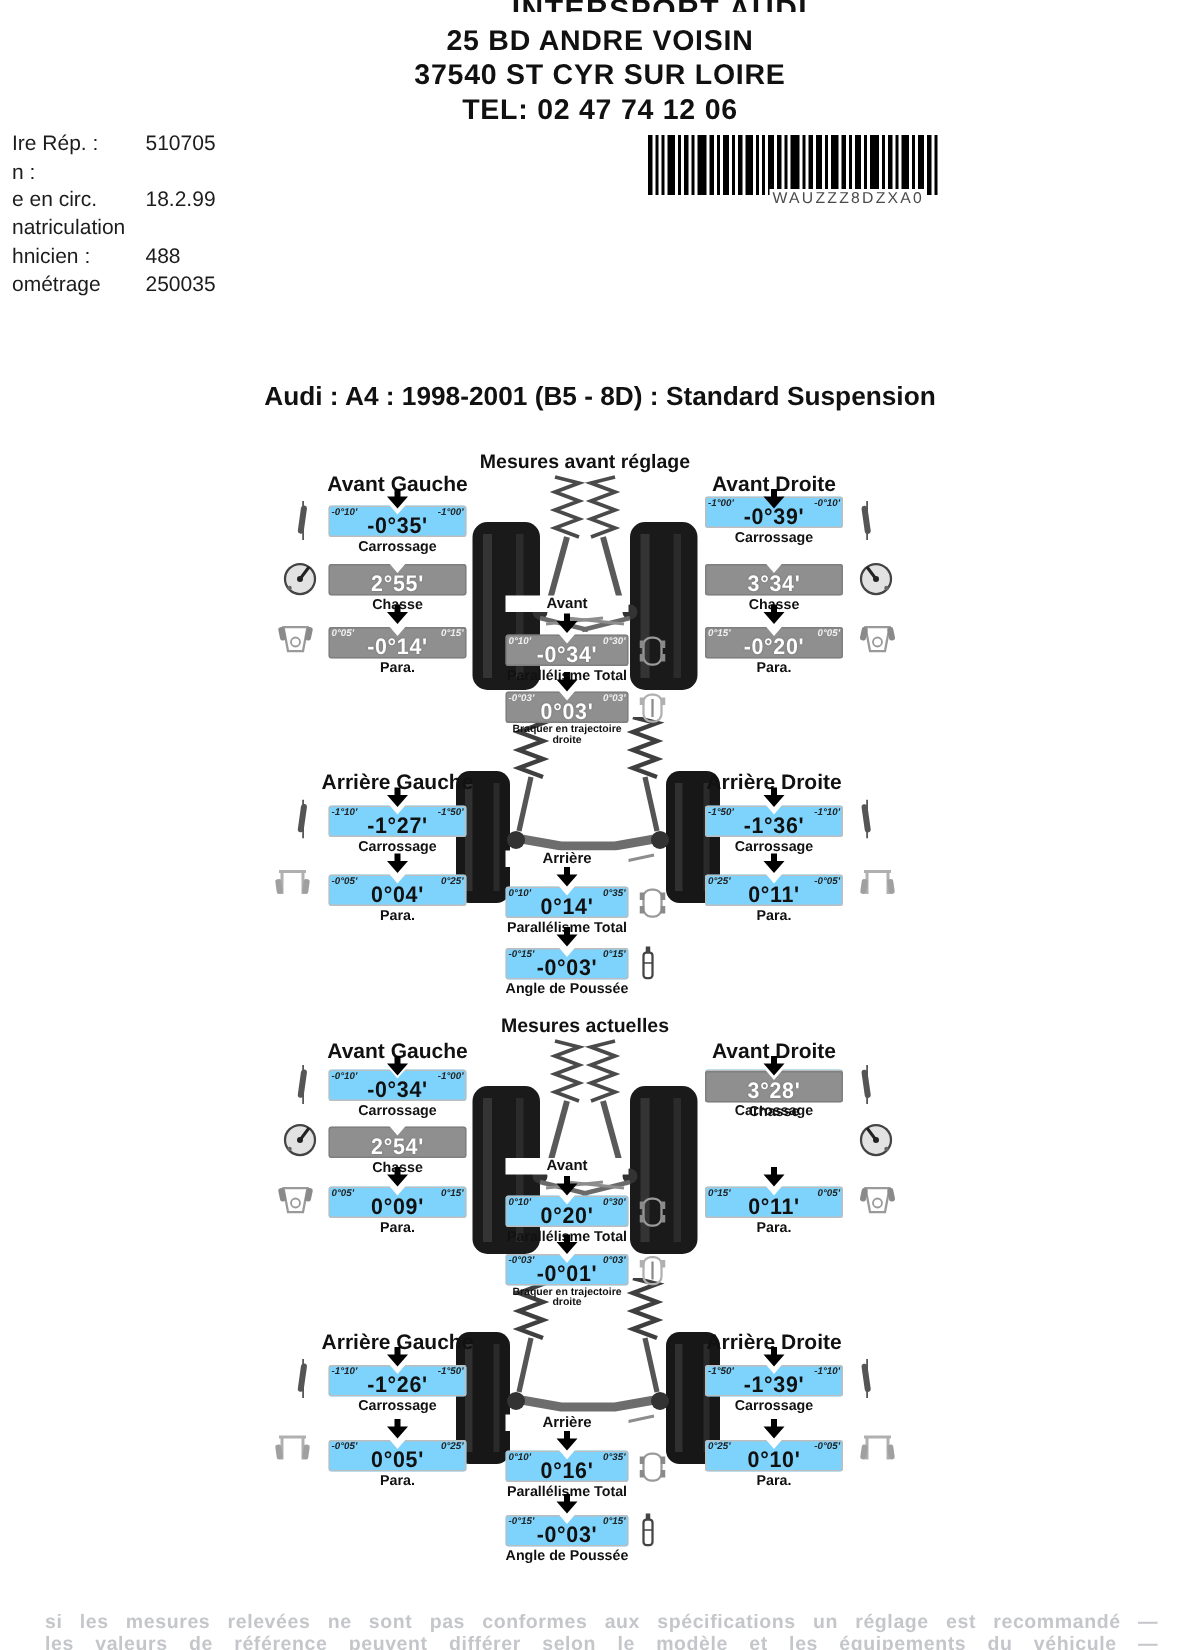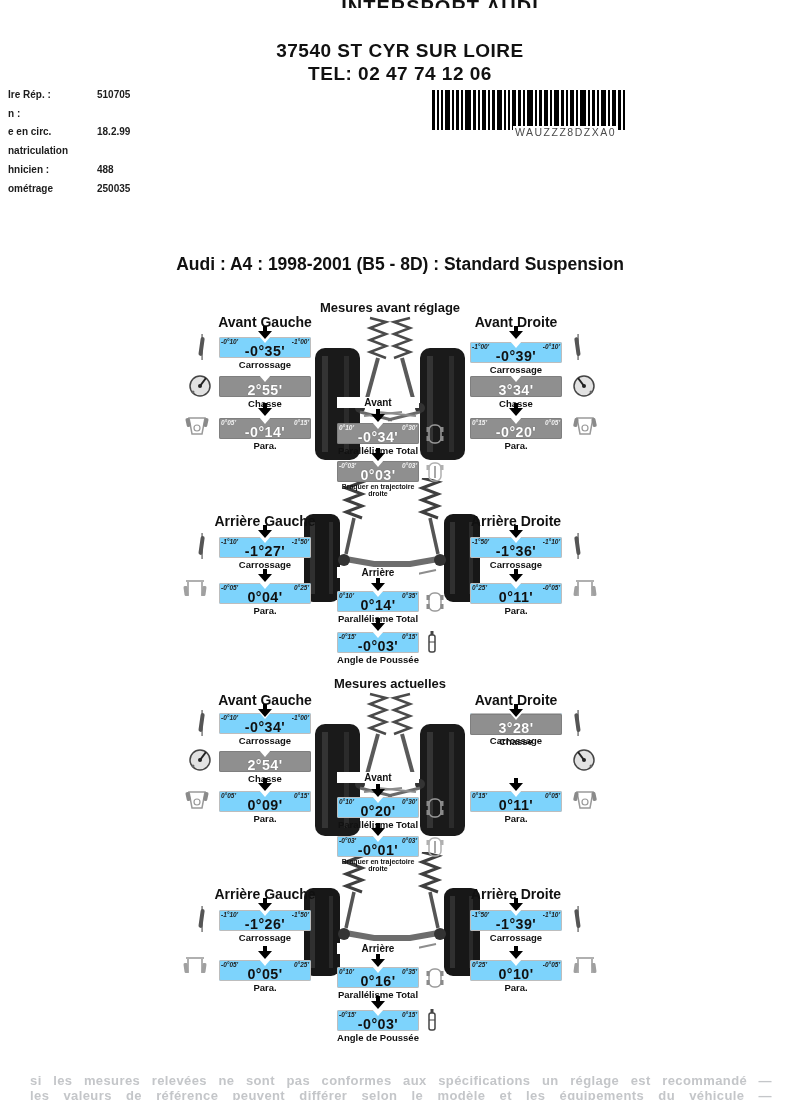--- a/index.html
+++ b/index.html
@@ -3,21 +3,21 @@
 <meta charset="utf-8">
 <style>
   html,body{margin:0;padding:0;background:#e8e8e8;}
   .page{position:relative;width:800px;height:1100px;background:#ffffff;overflow:hidden;
         font-family:"Liberation Sans", sans-serif;color:#111;}
   
   .clip-line{position:absolute;top:0;left:0;width:800px;height:8px;overflow:hidden;text-align:center;padding-left:40px;}
   .clip-line span{display:inline-block;font-size:20px;font-weight:bold;letter-spacing:1px;margin-top:-15px;}
   .hline{position:absolute;left:0;width:800px;text-align:center;font-size:19px;font-weight:bold;letter-spacing:.5px;}
   
-  .vinfo{position:absolute;left:8px;top:86px;width:330px;line-height:18.7px;font-size:10px;font-weight:bold;color:#1c1c1c;}
+  .vinfo{position:absolute;left:8px;top:86px;width:330px;line-height:18.7px;font-size:14px;font-weight:normal;color:#1c1c1c;}
   .vinfo .lbl{display:inline-block;width:89px;}
   
   .barcode{position:absolute;left:432px;top:90px;width:196px;height:40px;}
   .barcode-text{position:absolute;left:513px;top:126px;font-size:10.5px;letter-spacing:1.5px;color:#4a4a4a;background:#fff;padding:0 2px;}
   
   .title{position:absolute;left:0;top:254px;width:800px;text-align:center;font-size:17.5px;font-weight:bold;}
   .sec-head{position:absolute;left:0;width:780px;text-align:center;font-size:13px;font-weight:bold;}
   
   .mbox{position:absolute;width:92px;text-align:center;z-index:5;}
   .cL{left:219px;} .cR{left:470px;} .cC{left:337px;width:82px;}
@@ -46,20 +46,21 @@
   
   .footer{position:absolute;left:30px;top:1073px;width:742px;font-size:13px;color:#c4c6c9;
           letter-spacing:.4px;word-spacing:7px;text-align:justify;font-weight:bold;}
 </style>
 </head>
 <body>
 
 <div class="page">
 
   <div class="clip-line"><span>INTERSPORT AUDI</span></div>
+  <div class="hline" style="top:17px">25 BD ANDRE VOISIN</div>
   <div class="hline" style="top:40px">37540 ST CYR SUR LOIRE</div>
   <div class="hline" style="top:63px">TEL: 02 47 74 12 06</div>
 
   <div class="vinfo">
     <div><span class="lbl">Ire Rép. :</span><span>510705</span></div>
     <div><span class="lbl">n :</span><span></span></div>
     <div><span class="lbl">e en circ.</span><span>18.2.99</span></div>
     <div><span class="lbl">natriculation</span><span></span></div>
     <div><span class="lbl">hnicien :</span><span>488</span></div>
     <div><span class="lbl">ométrage</span><span>250035</span></div>
@@ -142,21 +143,21 @@
     <rect x="3.5" y="3" width="4" height="19" rx="2" fill="#555" transform="rotate(8 6 13)"></rect>
   </svg>
   <div class="mbox cL" style="top:337px">
     <div class="bar">
       <span class="lo">-0°10'</span>
       <span class="hi">-1°00'</span>
       <span class="val">-0°35'</span>
     </div>
     <div class="cap">Carrossage</div>
   </div>
-  <div class="mbox cR" style="top:342px">
+  <div class="mbox cR" style="top:331px">
     <div class="bar">
       <span class="lo">-1°00'</span>
       <span class="hi">-0°10'</span>
       <span class="val">-0°39'</span>
     </div>
     <div class="cap">Carrossage</div>
   </div>
   <svg class="icon" style="left:572px;top:334px" width="12" height="26" viewBox="0 0 12 26">
     <rect x="5.6" y="0" width="0.9" height="26" fill="#222"></rect>
     <rect x="3.5" y="3" width="4" height="19" rx="2" fill="#555" transform="rotate(-8 6 13)"></rect>

